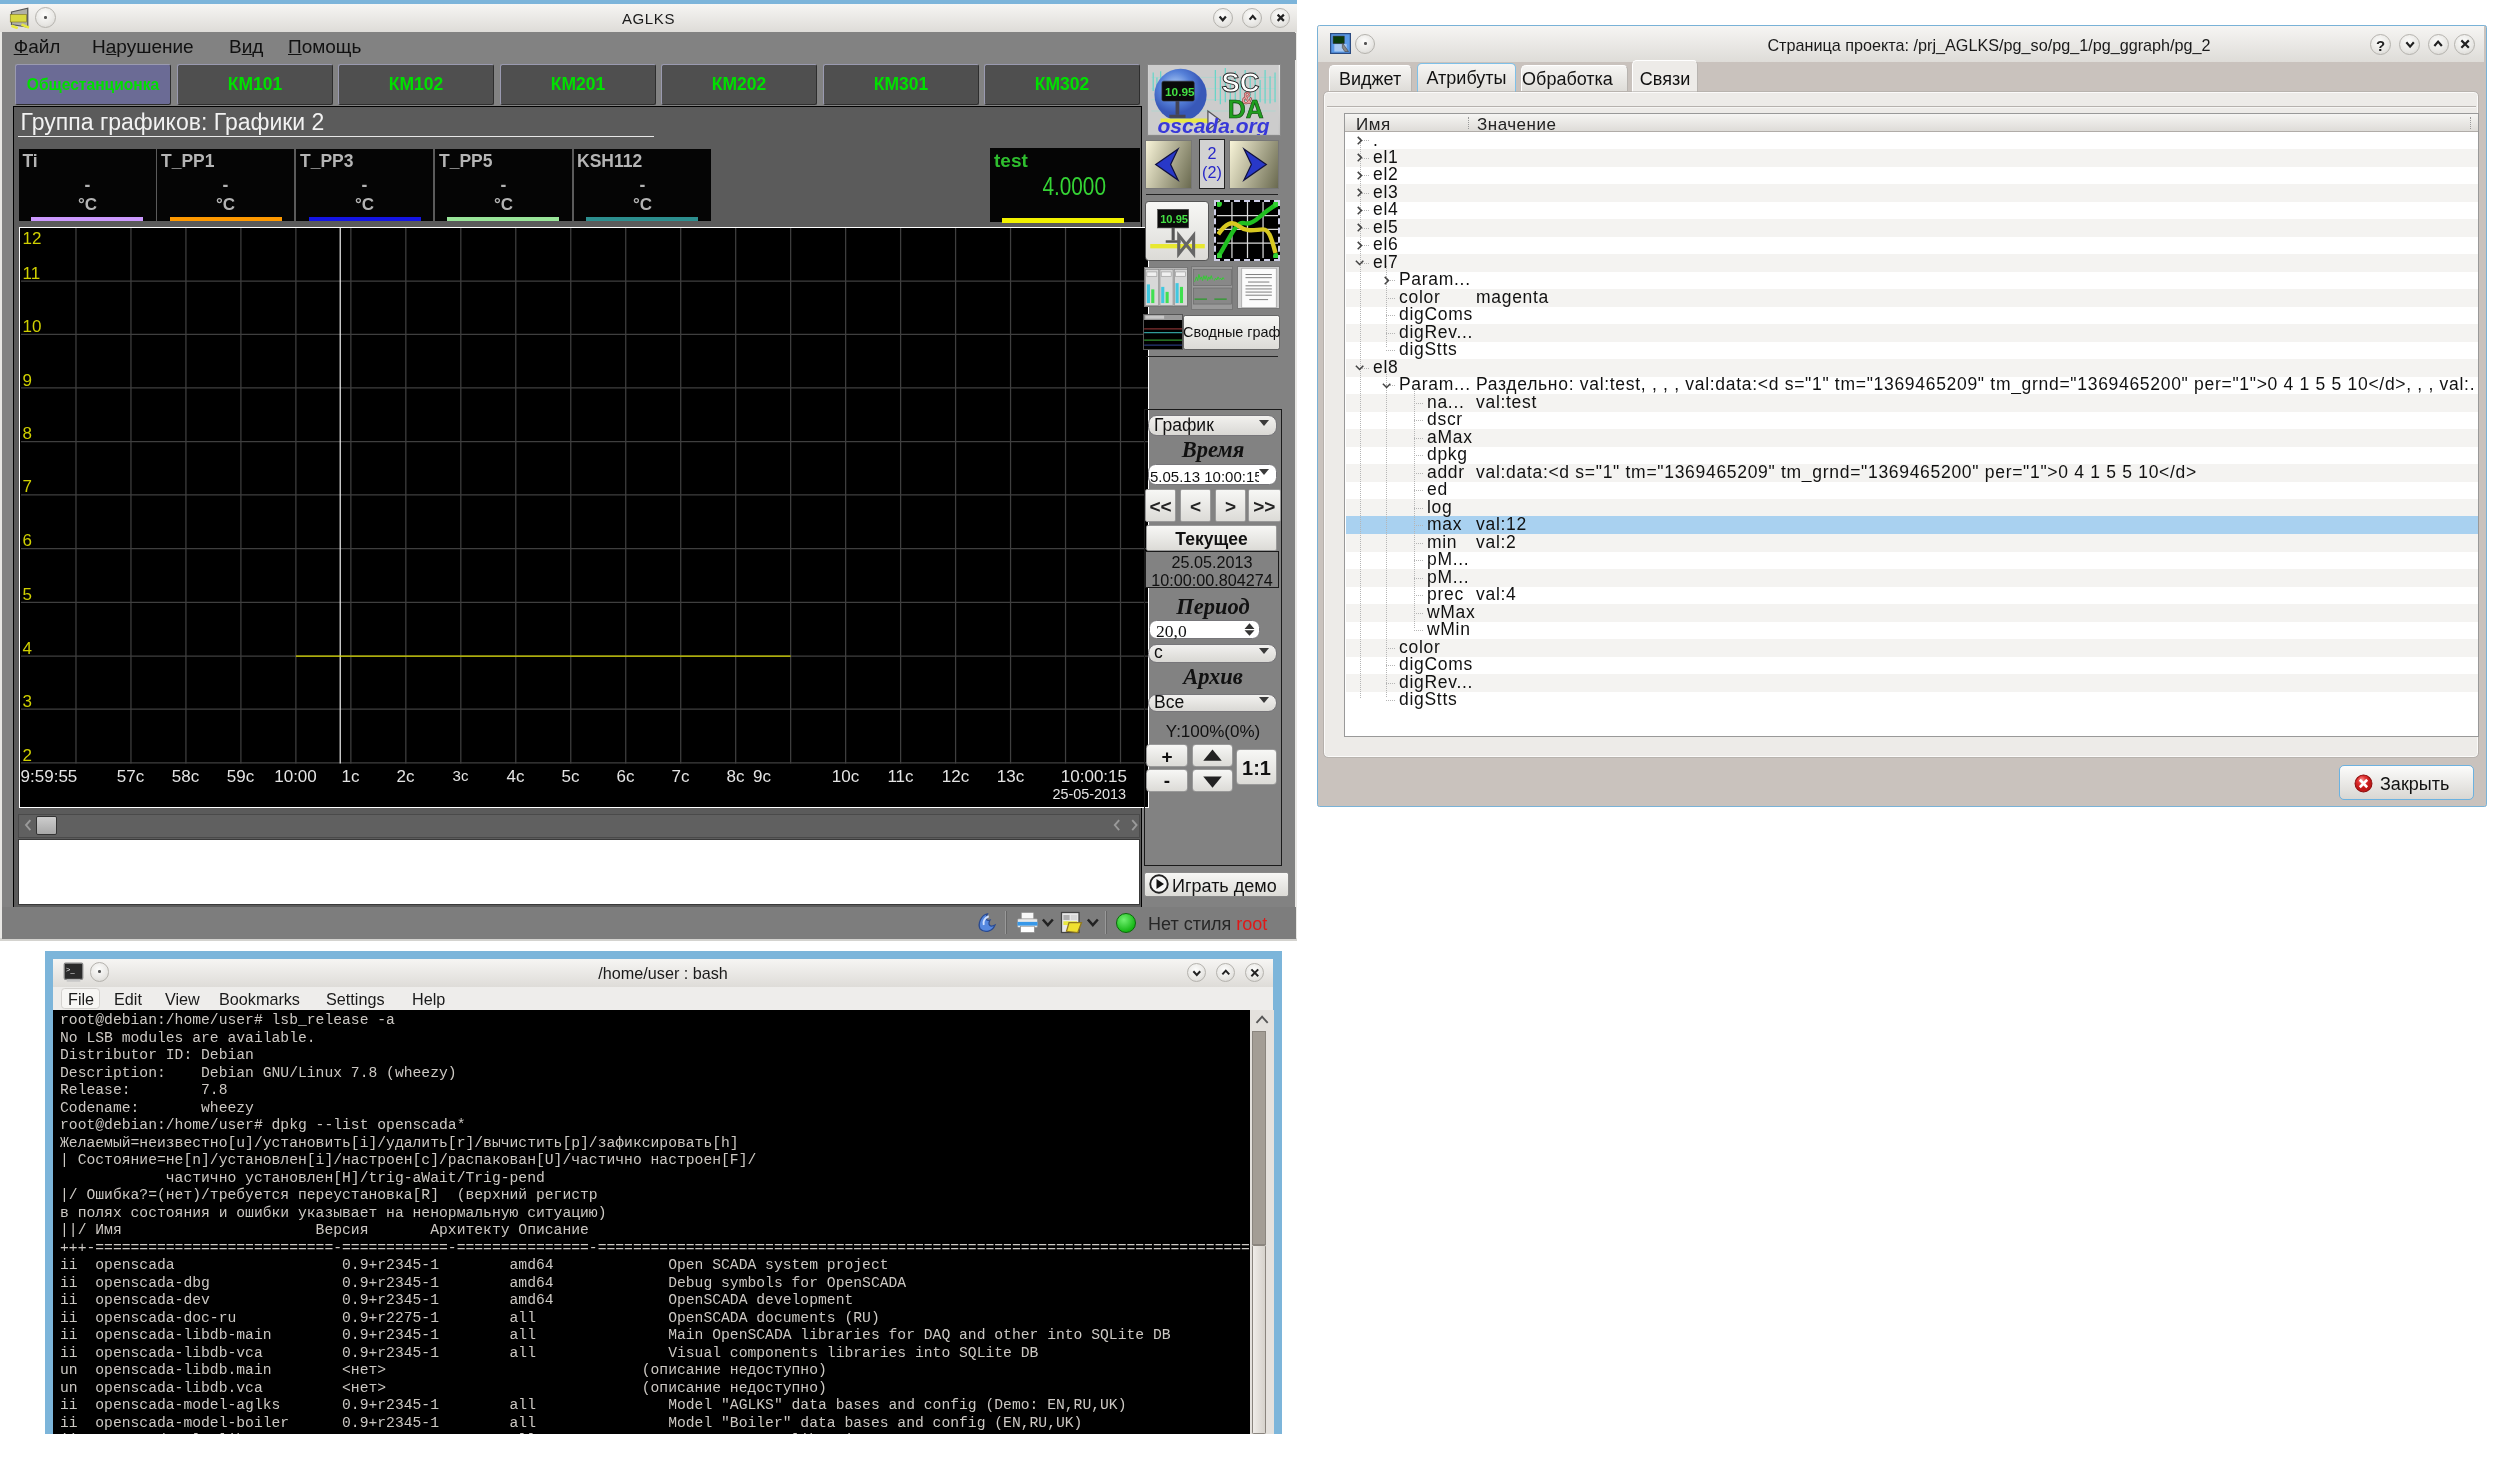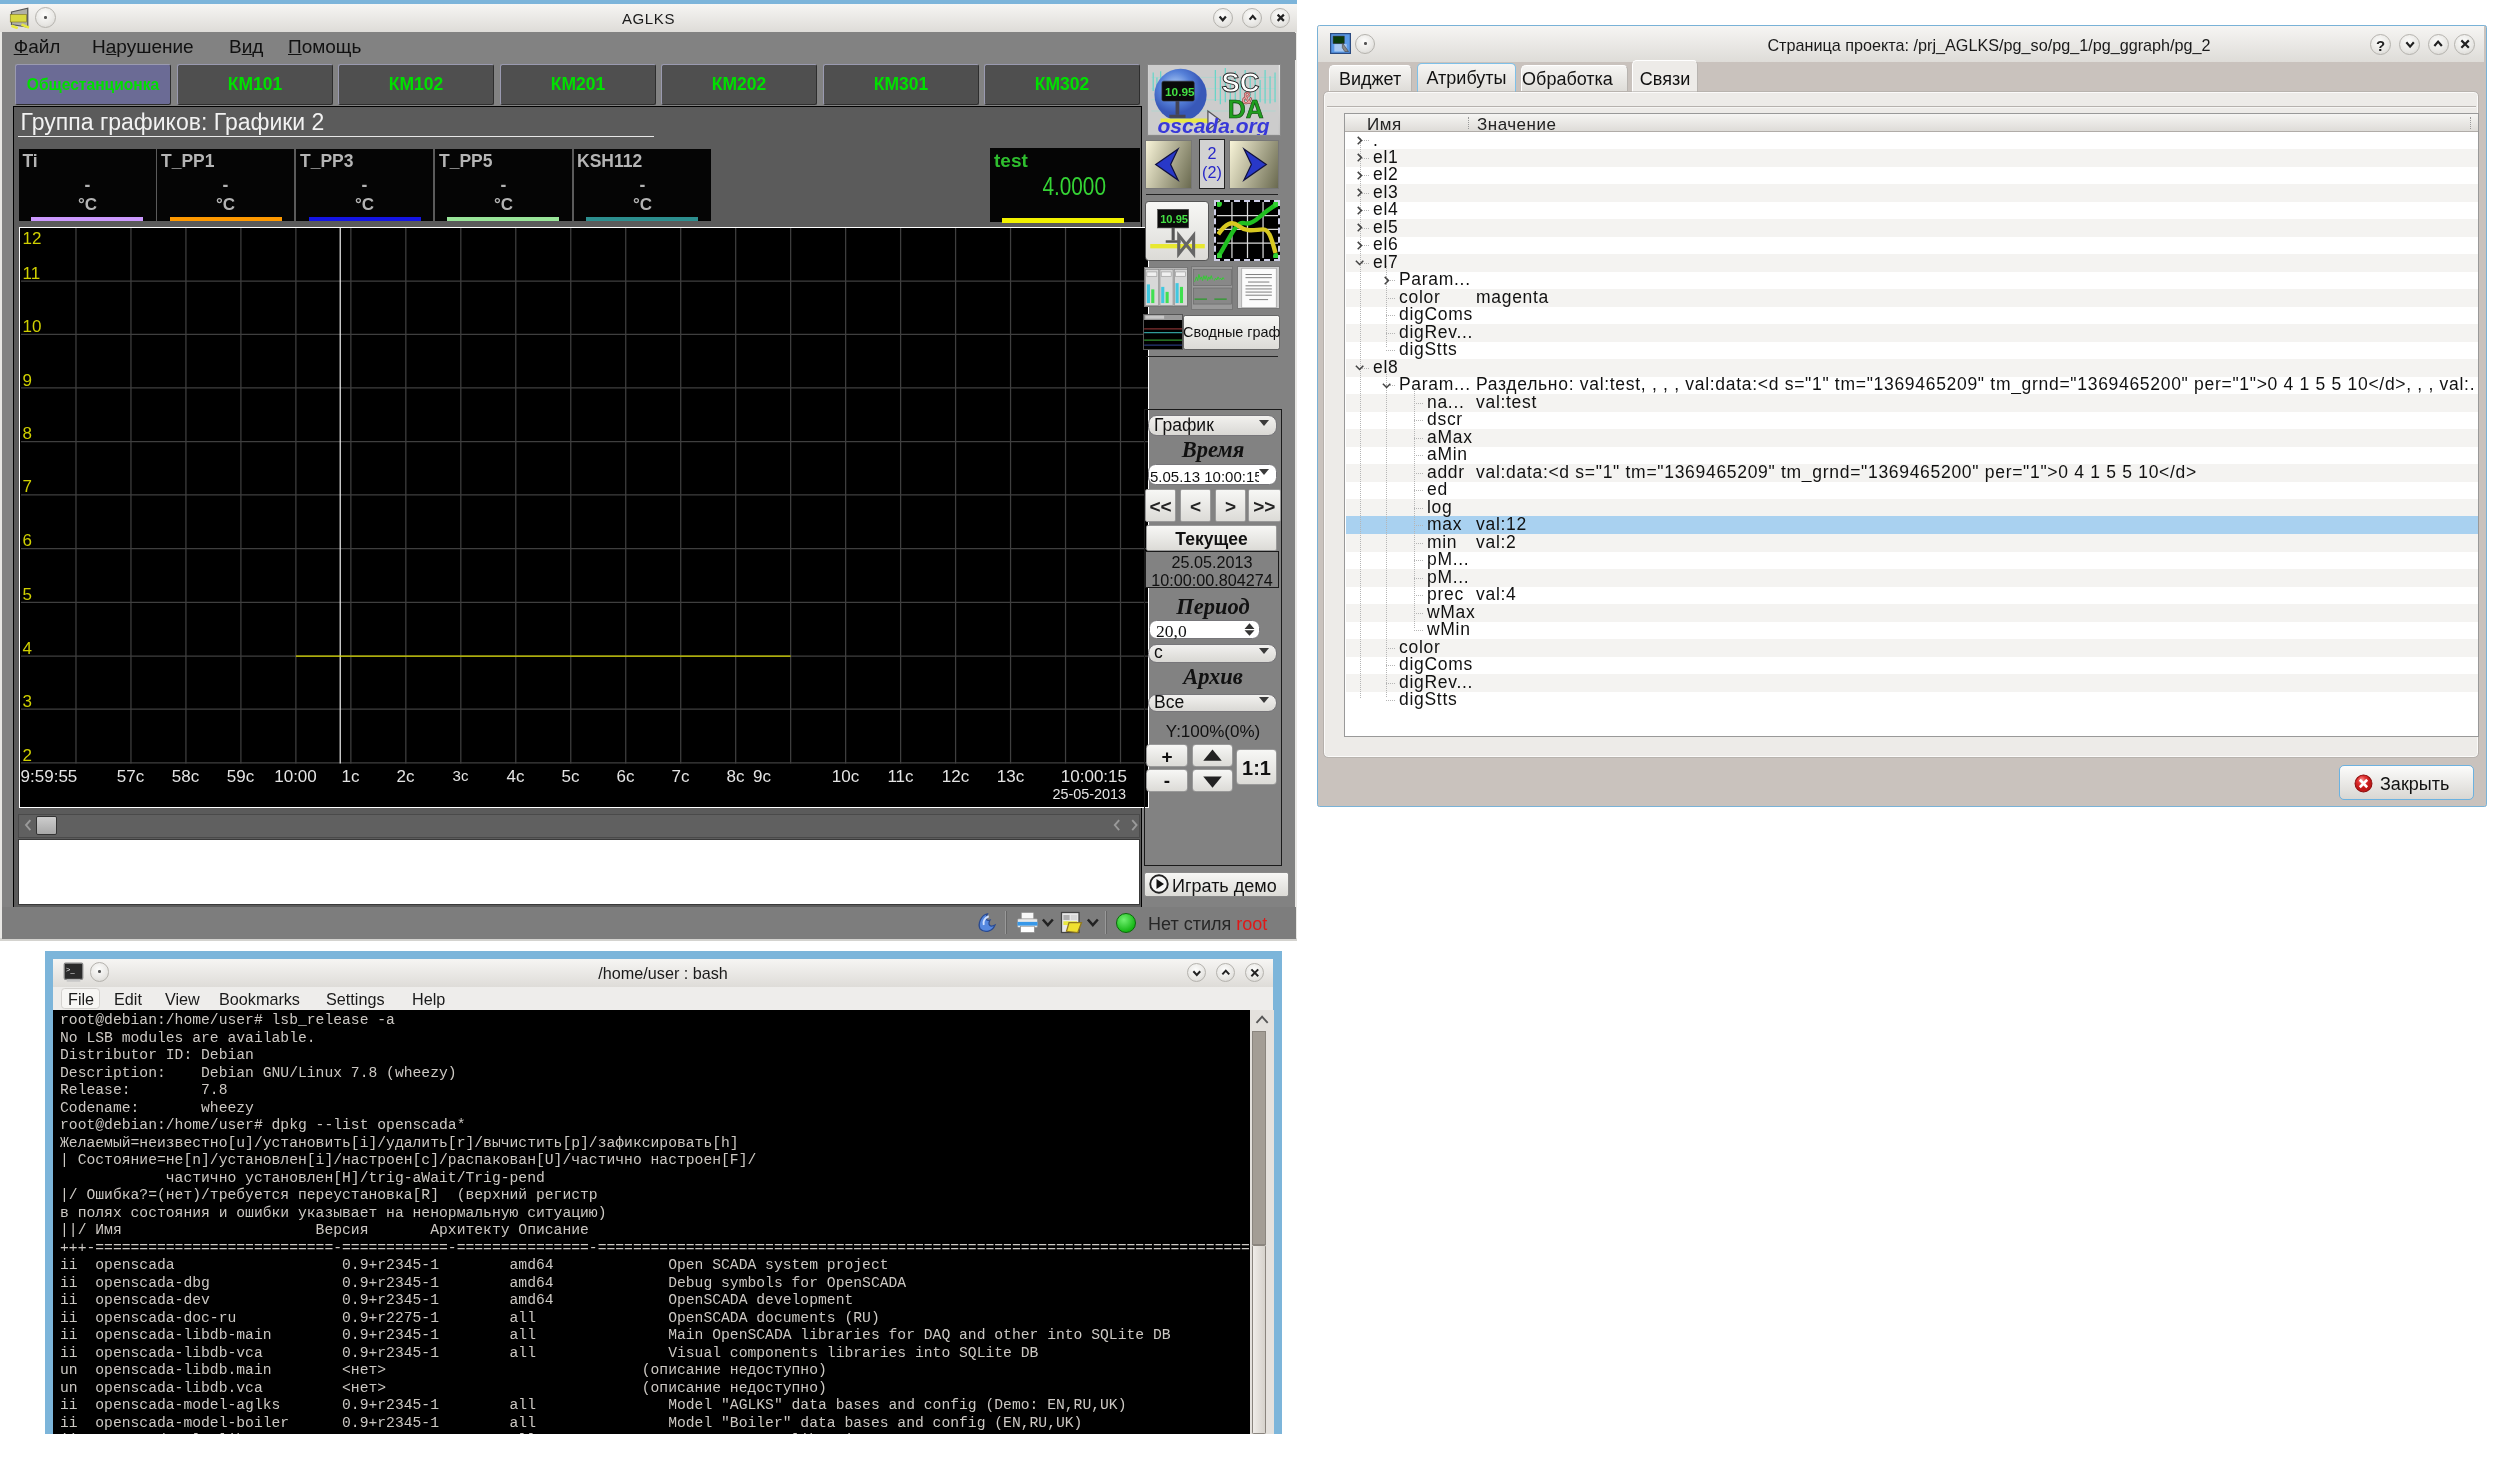--- a/index.html
+++ b/index.html
@@ -380,21 +380,21 @@
     <div class="a" style="left:99px;top:42px;width:99px;text-align:center;font-size:18px;color:#111;">Атрибуты</div>
     <div class="a grad" style="left:203px;top:39px;width:107px;height:26px;border:1.2px solid #ffffff;border-bottom:none;border-right-color:#b8b4b0;border-radius:5px 5px 0 0;"></div>
     <div class="a" style="left:203px;top:43px;width:93px;text-align:center;font-size:18px;color:#111;">Обработка</div>
     <div class="a" style="left:314px;top:34px;width:66px;height:32.5px;background:#edebe8;border:1.2px solid #fff;border-bottom:none;border-right-color:#b8b4b0;border-radius:5px 5px 0 0;"></div>
     <div class="a" style="left:314px;top:43px;width:66px;text-align:center;font-size:18px;color:#111;">Связи</div>
     <div class="a" style="left:6.2px;top:66px;width:1154px;height:665px;background:#edebe8;border:1.2px solid #fbfaf9;border-radius:3.7px;box-shadow:0 0 0 0.6px #a8a4a0;"></div>
     <div class="a" style="left:8.7px;top:80px;width:1149px;height:1.2px;background:#b6b2ae;"></div>
     <div class="a" style="left:8.7px;top:81px;width:1149px;height:0.6px;background:#f6f5f3;"></div>
     <div class="a" style="left:26px;top:87px;width:1135px;height:624px;background:#fff;border:0.6px solid #999;overflow:hidden;">
       <div class="a grad" style="left:0;top:0;width:1134px;height:17.5px;border-bottom:0.6px solid #b0aca8;"></div>
-      <div class="a" style="left:22px;top:0.6px;font-size:17px;letter-spacing:0.5px;color:#222;">Имя</div>
+      <div class="a" style="left:11px;top:0.6px;font-size:17px;letter-spacing:0.5px;color:#222;">Имя</div>
       <div class="a" style="left:132px;top:0.6px;font-size:17px;letter-spacing:0.5px;color:#222;">Значение</div>
       <div class="a" style="left:123px;top:2.5px;width:0.6px;height:12.5px;border-left:1.2px dotted #999;"></div>
       <div class="a" style="left:1125px;top:2.5px;width:0.6px;height:12.5px;border-left:1.2px dotted #999;"></div>
       <div class="a" style="left:0.6px;top:35px;width:1132px;height:17.5px;background:#f4f3f1;"></div>
       <div class="a" style="left:0.6px;top:70px;width:1132px;height:17.5px;background:#f4f3f1;"></div>
       <div class="a" style="left:0.6px;top:105px;width:1132px;height:17.5px;background:#f4f3f1;"></div>
       <div class="a" style="left:0.6px;top:140px;width:1132px;height:17.5px;background:#f4f3f1;"></div>
       <div class="a" style="left:0.6px;top:175px;width:1132px;height:17.5px;background:#f4f3f1;"></div>
       <div class="a" style="left:0.6px;top:210px;width:1132px;height:17.5px;background:#f4f3f1;"></div>
       <div class="a" style="left:0.6px;top:245px;width:1132px;height:17.5px;background:#f4f3f1;"></div>
@@ -478,21 +478,21 @@
       <div class="a" style="left:54px;top:262px;height:17.5px;line-height:17.5px;font-size:17.5px;letter-spacing:0.7px;color:#111;white-space:nowrap;">Param...</div>
       <div class="a" style="left:131px;top:262px;height:17.5px;line-height:17.5px;font-size:17.5px;letter-spacing:0.7px;color:#111;white-space:nowrap;overflow:hidden;width:1000px;">Раздельно: val:test, , , , val:data:&lt;d s="1" tm="1369465209" tm_grnd="1369465200" per="1"&gt;0 4 1 5 5 10&lt;/d&gt;, , , val:...</div>
       <div class="a" style="left:69px;top:289px;width:8.7px;height:0px;border-top:1.2px dotted #b5b5b5;"></div>
       <div class="a" style="left:82px;top:280px;height:17.5px;line-height:17.5px;font-size:17.5px;letter-spacing:0.7px;color:#111;white-space:nowrap;">na...</div>
       <div class="a" style="left:131px;top:280px;height:17.5px;line-height:17.5px;font-size:17.5px;letter-spacing:0.7px;color:#111;white-space:nowrap;overflow:hidden;width:1000px;">val:test</div>
       <div class="a" style="left:69px;top:306px;width:8.7px;height:0px;border-top:1.2px dotted #b5b5b5;"></div>
       <div class="a" style="left:82px;top:297px;height:17.5px;line-height:17.5px;font-size:17.5px;letter-spacing:0.7px;color:#111;white-space:nowrap;">dscr</div>
       <div class="a" style="left:69px;top:324px;width:8.7px;height:0px;border-top:1.2px dotted #b5b5b5;"></div>
       <div class="a" style="left:82px;top:315px;height:17.5px;line-height:17.5px;font-size:17.5px;letter-spacing:0.7px;color:#111;white-space:nowrap;">aMax</div>
       <div class="a" style="left:69px;top:341px;width:8.7px;height:0px;border-top:1.2px dotted #b5b5b5;"></div>
-      <div class="a" style="left:82px;top:332px;height:17.5px;line-height:17.5px;font-size:17.5px;letter-spacing:0.7px;color:#111;white-space:nowrap;">aMin</div>
+      <div class="a" style="left:82px;top:332px;height:17.5px;line-height:17.5px;font-size:17.5px;letter-spacing:0.7px;color:#111;white-space:nowrap;">dpkg</div>
       <div class="a" style="left:69px;top:359px;width:8.7px;height:0px;border-top:1.2px dotted #b5b5b5;"></div>
       <div class="a" style="left:82px;top:350px;height:17.5px;line-height:17.5px;font-size:17.5px;letter-spacing:0.7px;color:#111;white-space:nowrap;">addr</div>
       <div class="a" style="left:131px;top:350px;height:17.5px;line-height:17.5px;font-size:17.5px;letter-spacing:0.7px;color:#111;white-space:nowrap;overflow:hidden;width:1000px;">val:data:&lt;d s="1" tm="1369465209" tm_grnd="1369465200" per="1"&gt;0 4 1 5 5 10&lt;/d&gt;</div>
       <div class="a" style="left:69px;top:376px;width:8.7px;height:0px;border-top:1.2px dotted #b5b5b5;"></div>
       <div class="a" style="left:82px;top:367px;height:17.5px;line-height:17.5px;font-size:17.5px;letter-spacing:0.7px;color:#111;white-space:nowrap;">ed</div>
       <div class="a" style="left:69px;top:394px;width:8.7px;height:0px;border-top:1.2px dotted #b5b5b5;"></div>
       <div class="a" style="left:82px;top:385px;height:17.5px;line-height:17.5px;font-size:17.5px;letter-spacing:0.7px;color:#111;white-space:nowrap;">log</div>
       <div class="a" style="left:69px;top:411px;width:8.7px;height:0px;border-top:1.2px dotted #b5b5b5;"></div>
       <div class="a" style="left:82px;top:402px;height:17.5px;line-height:17.5px;font-size:17.5px;letter-spacing:0.7px;color:#111;white-space:nowrap;">max</div>
       <div class="a" style="left:131px;top:402px;height:17.5px;line-height:17.5px;font-size:17.5px;letter-spacing:0.7px;color:#111;white-space:nowrap;overflow:hidden;width:1000px;">val:12</div>

